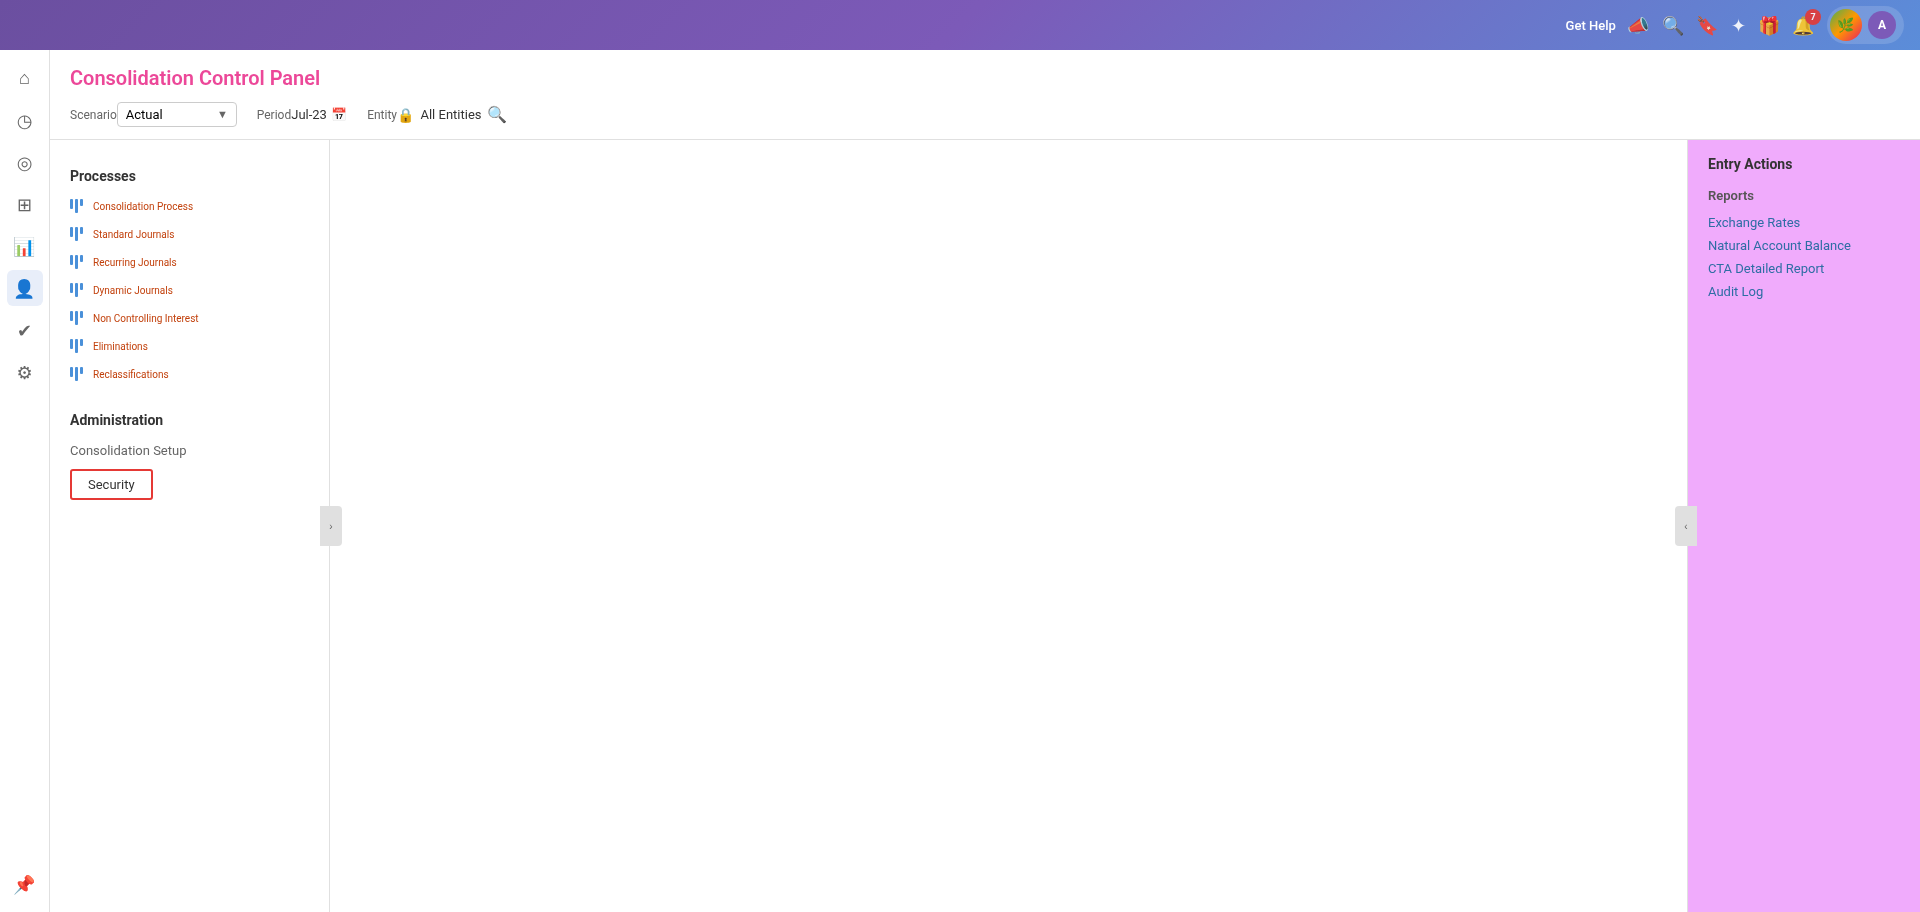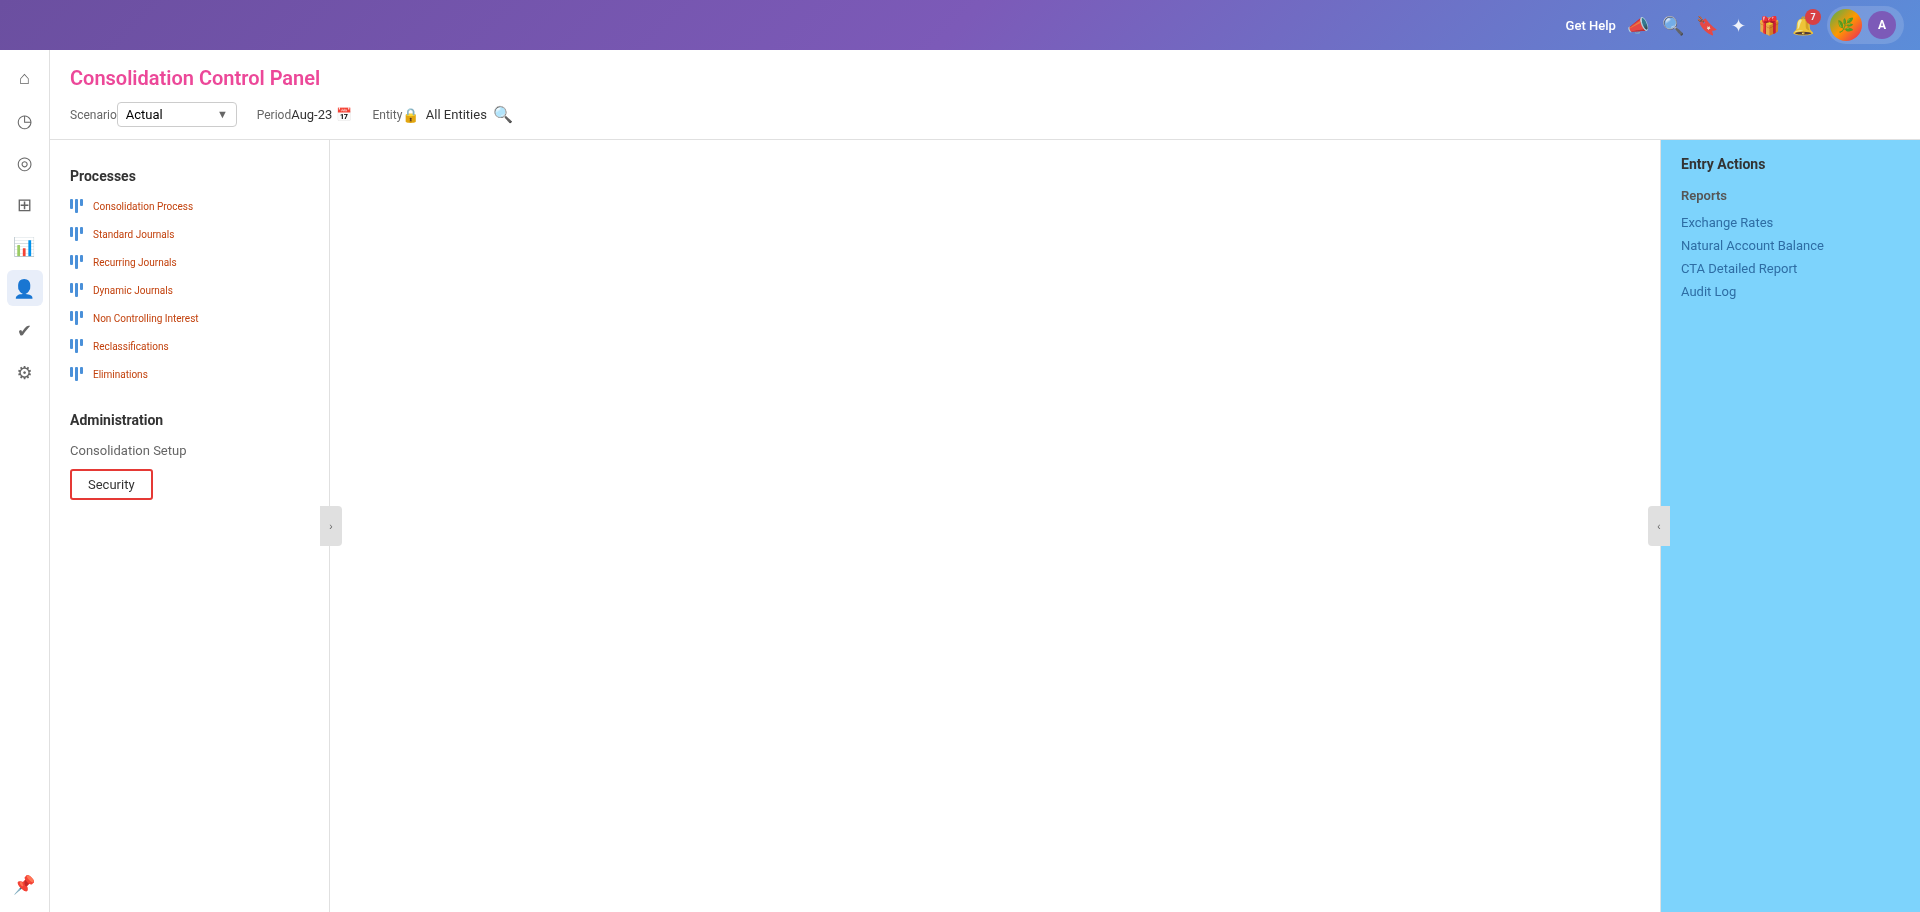--- a/index.html
+++ b/index.html
@@ -281,22 +281,22 @@
       overflow-y: auto;
     }
 
     
     .right-panel-wrapper {
       position: relative;
       display: flex;
       flex-shrink: 0;
     }
     .right-panel {
-      width: 260px;
-      background: #7dd3fc;
+      width: 233px;
+      background: #f0abfc;
       border-left: 1px solid #e0e0e0;
       padding: 16px 20px;
       overflow-y: auto;
     }
     .right-panel-section-title {
       font-size: 14px;
       font-weight: 700;
       color: #333;
       margin-bottom: 12px;
     }
@@ -377,21 +377,21 @@
         <div class="filter-group">
           <span class="filter-label">Scenario</span>
           <div class="scenario-select">
             <span>Actual</span>
             <span style="margin-left:auto;color:#666;font-size:11px;">▼</span>
           </div>
         </div>
         <div class="filter-group">
           <span class="filter-label">Period</span>
           <div class="period-display">
-            <span>Aug-23</span>
+            <span>Jul-23</span>
             <span style="cursor:pointer;color:#666;">📅</span>
           </div>
         </div>
         <div class="filter-group">
           <span class="filter-label">Entity</span>
           <div class="entity-display">
             <span class="entity-lock-icon">🔒</span>
             <span class="entity-value">All Entities</span>
             <span class="entity-search-icon">🔍</span>
           </div>
@@ -449,30 +449,30 @@
             </div>
             <span>Non Controlling Interest</span>
           </div>
 
           <div class="panel-item">
             <div class="panel-item-icon">
               <div class="bar bar1"></div>
               <div class="bar bar2"></div>
               <div class="bar bar3"></div>
             </div>
+            <span>Eliminations</span>
+          </div>
+
+          <div class="panel-item">
+            <div class="panel-item-icon">
+              <div class="bar bar1"></div>
+              <div class="bar bar2"></div>
+              <div class="bar bar3"></div>
+            </div>
             <span>Reclassifications</span>
-          </div>
-
-          <div class="panel-item">
-            <div class="panel-item-icon">
-              <div class="bar bar1"></div>
-              <div class="bar bar2"></div>
-              <div class="bar bar3"></div>
-            </div>
-            <span>Eliminations</span>
           </div>
 
 
           <div class="panel-section-title" style="margin-top:16px;">Administration</div>
 
           <div class="admin-item">
             <span>Consolidation Setup</span>
           </div>
 
           <div style="padding: 4px 16px;">

